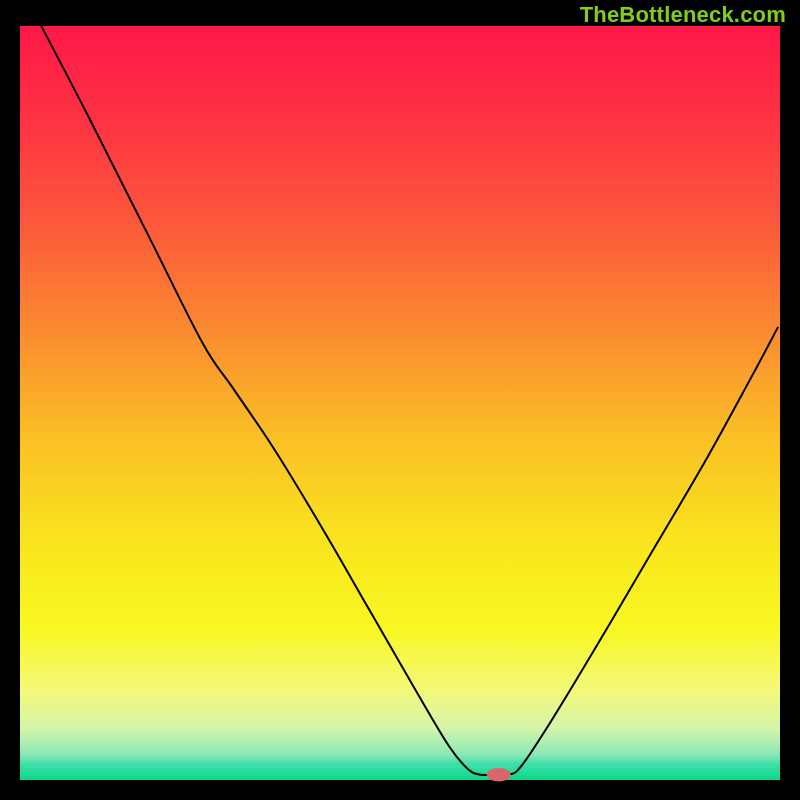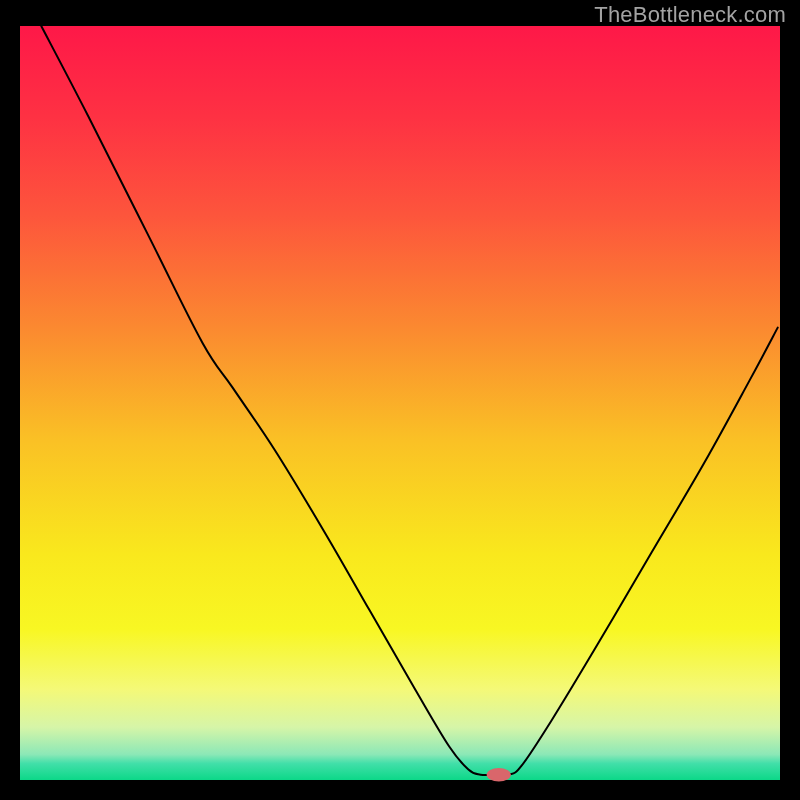--- a/index.html
+++ b/index.html
@@ -16,23 +16,23 @@
     width: 800px;
     height: 800px;
   }
   svg {
     display: block;
   }
   .watermark {
     position: absolute;
     top: 2px;
     right: 14px;
-    color: #a3a3a3;
+    color: #84cc16;
     font-size: 22px;
-    font-weight: 400;
+    font-weight: 700;
     letter-spacing: 0.2px;
     user-select: none;
   }
 </style>
 </head>
 <body>
 
 <div class="chart-container">
   <svg id="svg" width="800" height="800" viewBox="0 0 800 800">
     <defs>

